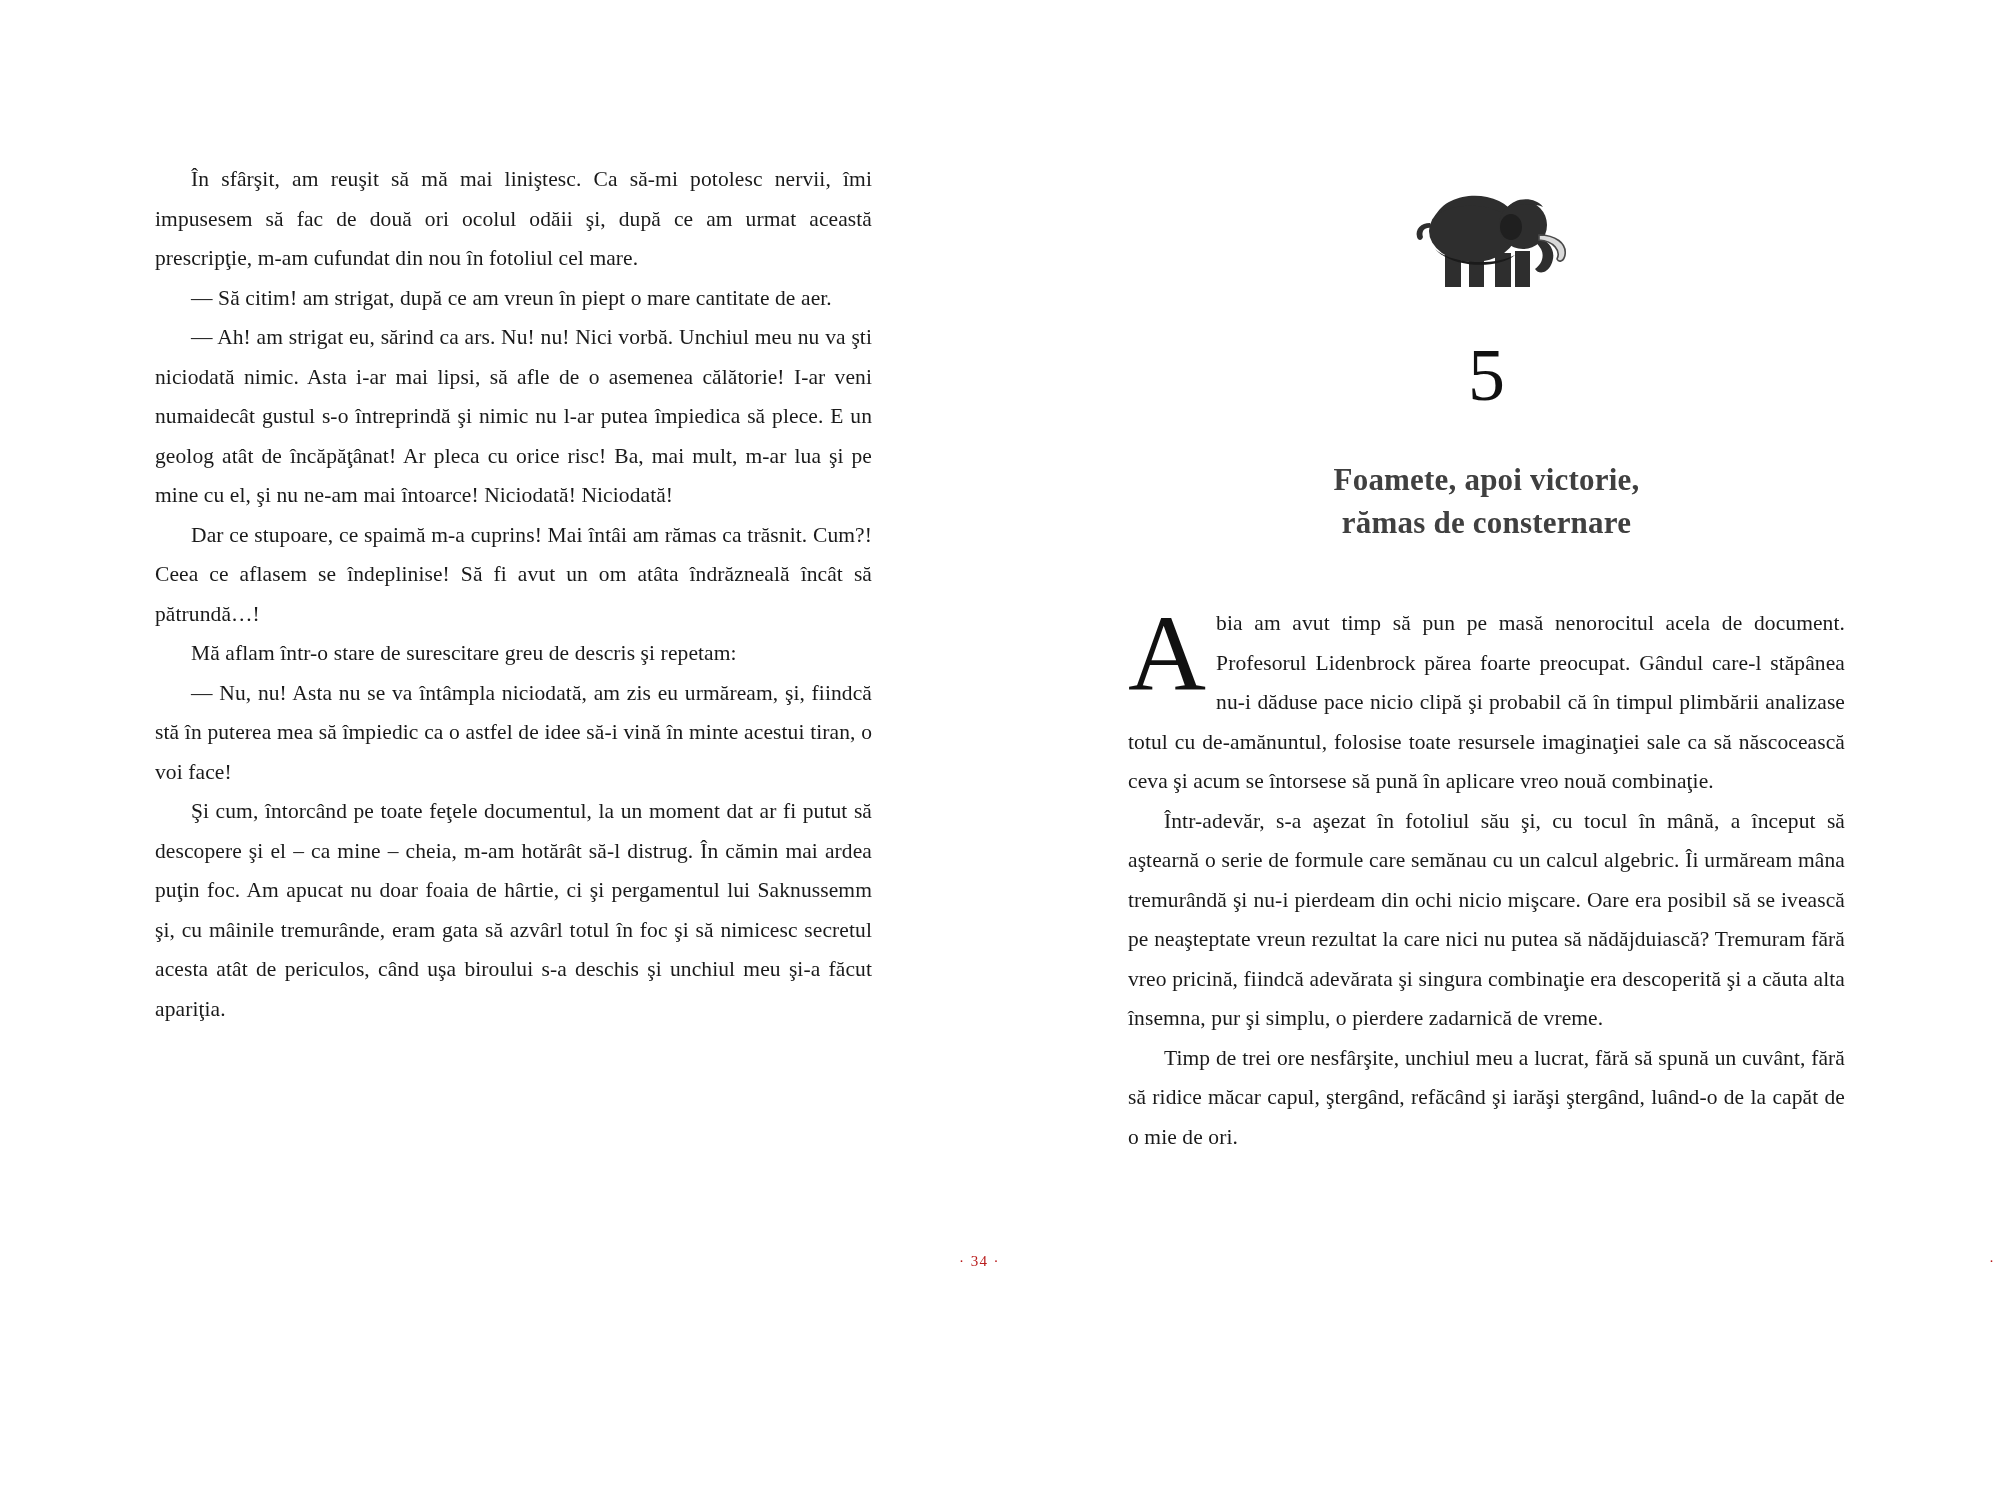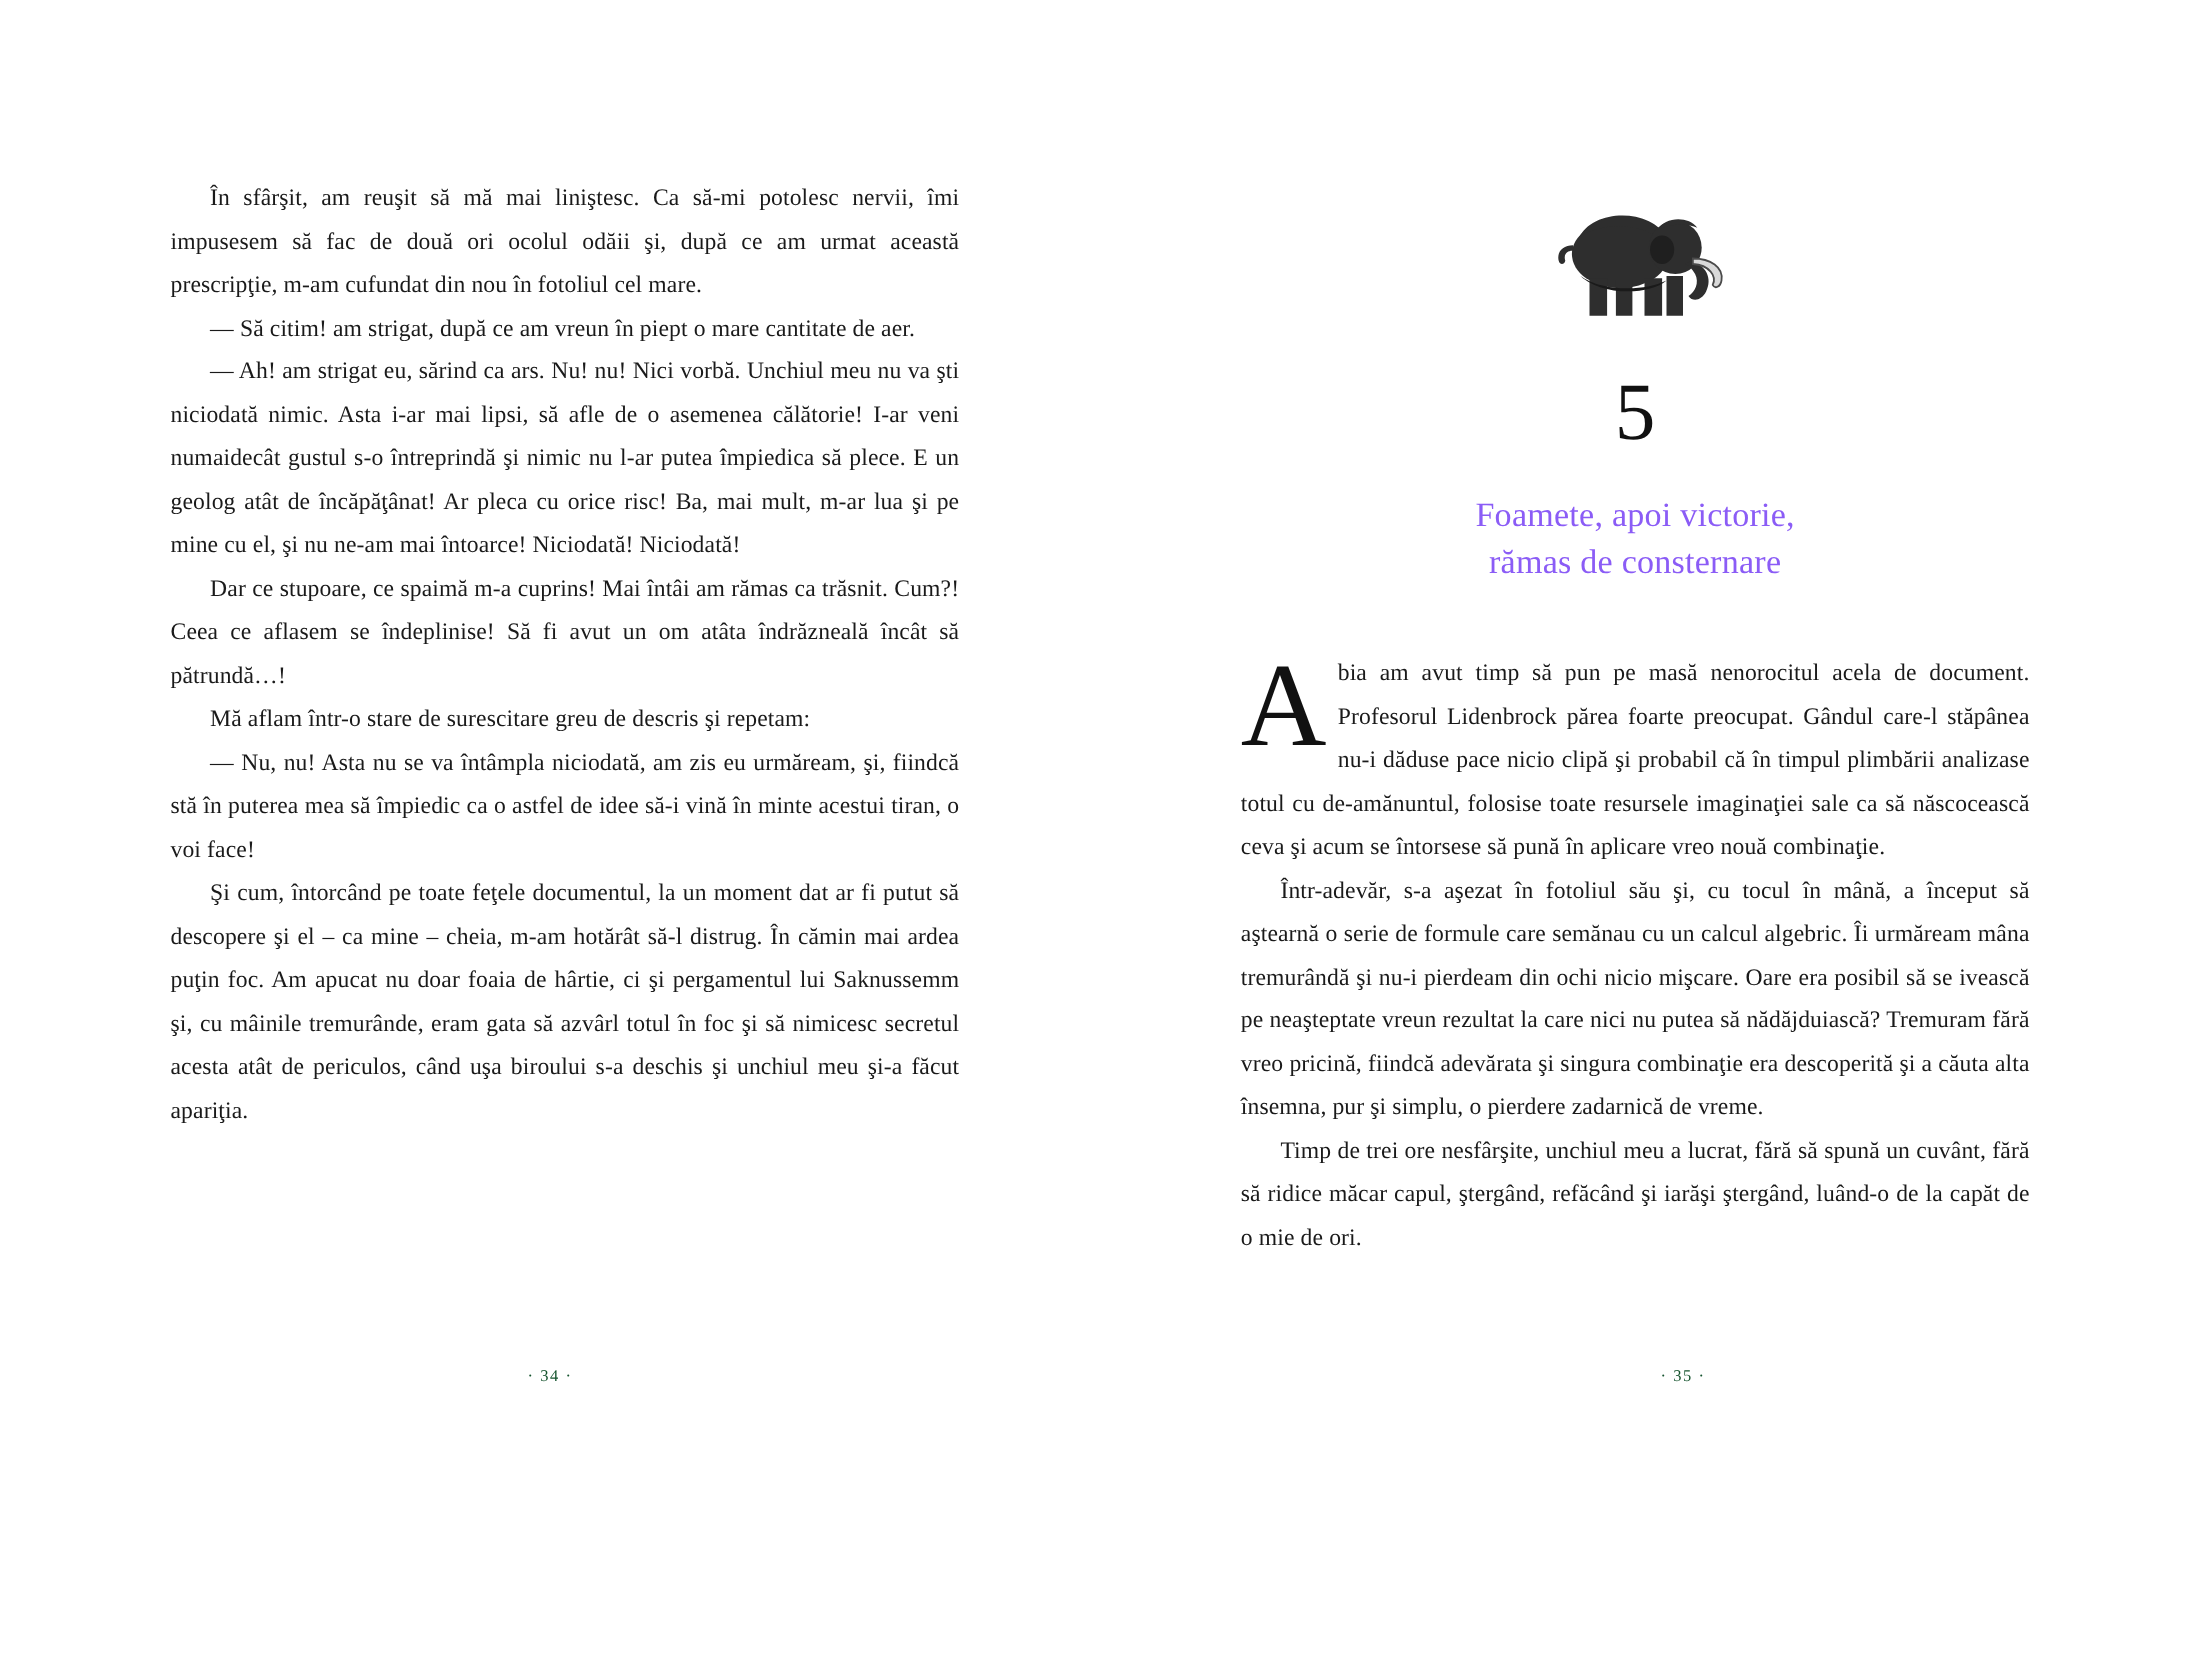--- a/index.html
+++ b/index.html
@@ -40,27 +40,27 @@
   }
   .textblock p {
     margin: 0;
     text-indent: 36px;
   }
   .textblock p.noindent {
     text-indent: 0;
   }
   .folio {
     position: absolute;
-    bottom: 92px;
+    bottom: 82px;
     left: 0;
     width: 100%;
-    text-align: center;
+    text-align: right;
     font-size: 15px;
     letter-spacing: 1.4px;
-    color: #14532d;
+    color: #b91c1c;
   }
   .folio-left { padding-right: 30px; }
   .folio-right { padding-left: 30px; }
 
   
   .chapter-opener {
     text-align: center;
     padding-top: 14px;
   }
   .mammoth-wrap {
@@ -70,25 +70,25 @@
     justify-content: center;
   }
   .chapter-number {
     font-size: 74px;
     line-height: 1;
     margin-top: 44px;
     font-family: "Liberation Serif", serif;
     color: #111;
   }
   .chapter-title {
-    margin-top: 34px;
+    margin-top: 46px;
     font-size: 31px;
     line-height: 43px;
-    font-weight: normal;
-    color: #8b5cf6;
+    font-weight: bold;
+    color: #404040;
     letter-spacing: 0.2px;
   }
   .chapter-body {
     margin-top: 60px;
   }
   .dropcap-para {
     text-indent: 0;
     position: relative;
   }
   .dropcap {

